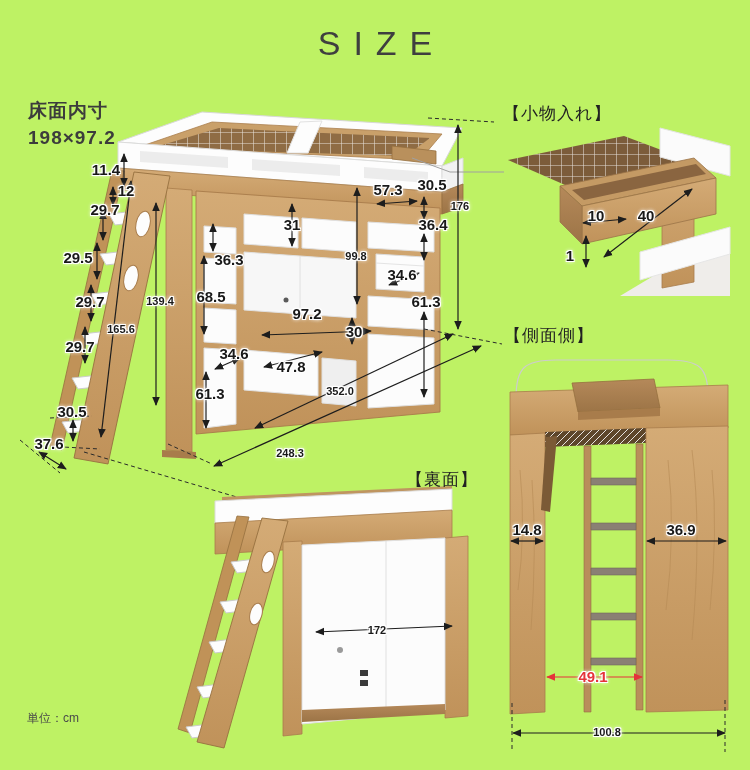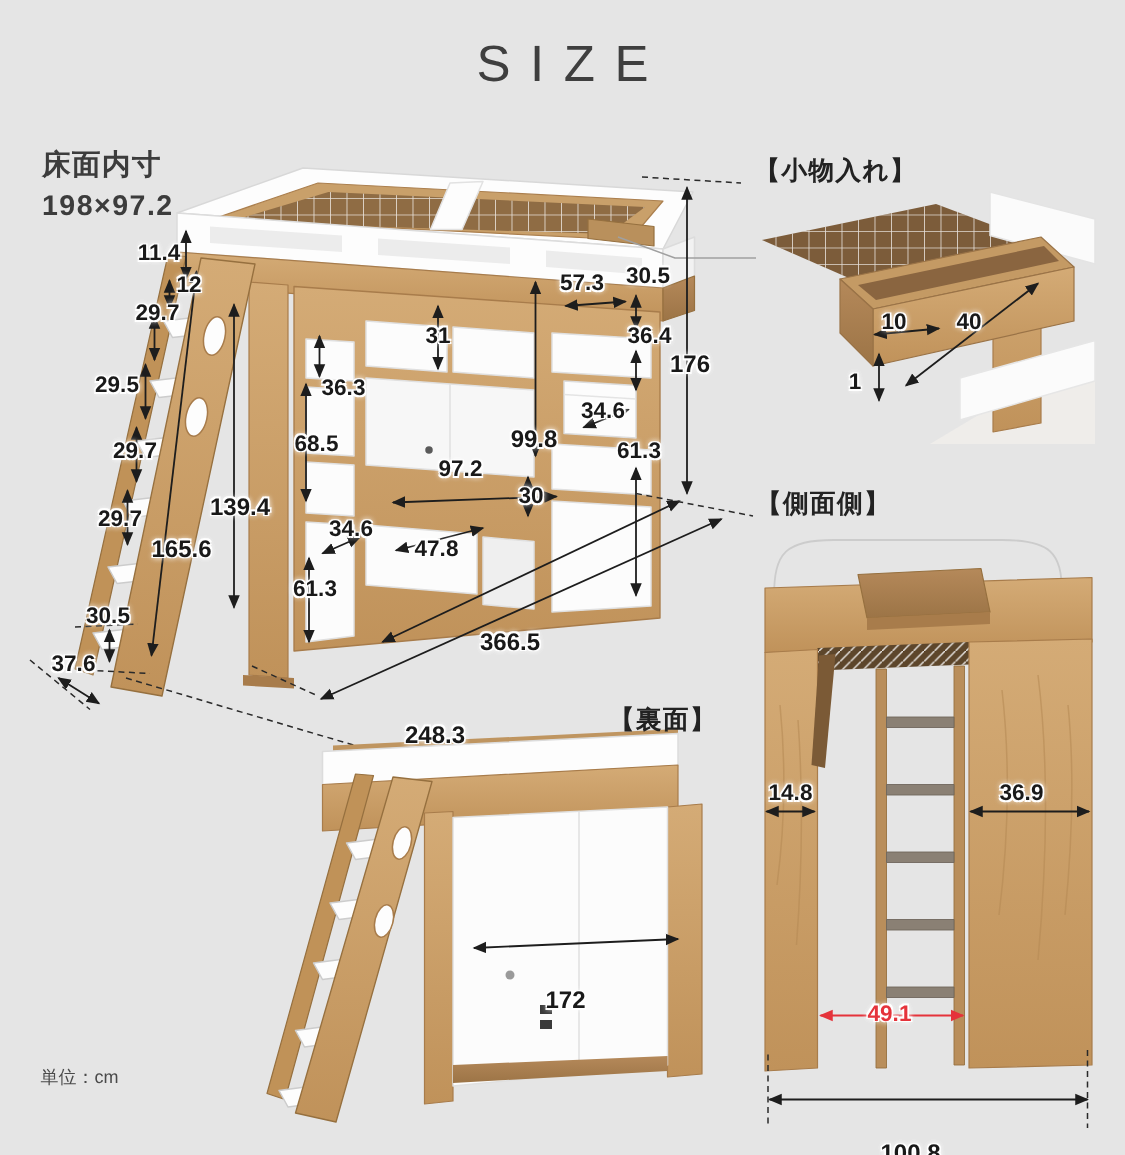--- a/index.html
+++ b/index.html
@@ -1,32 +1,32 @@
 <!DOCTYPE html>
 <html style="--red: #e5333b;"><head>
 <meta charset="utf-8">
 <style>
   html,body{margin:0;padding:0;background:#fff;}
-  .stage{position:relative;width:750px;height:770px;background:#e5e5e5;overflow:hidden;
+  .stage{position:relative;width:750px;height:770px;background:#bef264;overflow:hidden;
          font-family:"Liberation Sans",sans-serif;}
   .art{position:absolute;left:0;top:0;}
   .page-title{position:absolute;left:0;top:24px;width:750px;text-align:center;
 ysis    font-family:"Liberation Serif",serif;font-size:34px;font-weight:400;color:#3f3f3f;
     letter-spacing:13px;padding-left:13px;box-sizing:border-box;}
   .area-label{position:absolute;left:28px;top:98px;font-size:19px;font-weight:bold;
     color:#3c3c3c;line-height:1.4;letter-spacing:1px;}
-  .sec-header{position:absolute;font-size:17px;font-weight:bold;color:#222;letter-spacing:1px;}
+  .sec-header{position:absolute;font-size:17px;font-weight:normal;color:#222;letter-spacing:1px;}
   .hdr-komono{left:503px;top:102px;}
   .hdr-sokumen{left:504px;top:324px;}
   .hdr-uramen{left:406px;top:468px;}
   .unit-label{position:absolute;left:27px;top:710px;font-size:12px;color:#4a4a4a;}
   .dim{position:absolute;transform:translate(-50%,-50%);font-size:15px;font-weight:bold;
     color:#191919;white-space:nowrap;letter-spacing:0px;
     text-shadow:-1px -1px 0 #fff,1px -1px 0 #fff,-1px 1px 0 #fff,1px 1px 0 #fff,0 0 4px #fff,0 0 4px #fff;}
-  .dim.big{font-size:16px;margin-top:38px;}
+  .dim.big{font-size:11px;}
   .dim.red{color:var(--red,#e5333b);text-align:center;}
 </style>
 </head>
 <body>
 
 <div class="stage">
 
 <svg class="art" width="750" height="770" viewBox="0 0 750 770">
   <defs>
     <marker id="ae" viewBox="0 0 10 10" refX="8.5" refY="5" markerWidth="8" markerHeight="8" orient="auto-start-reverse">
@@ -255,21 +255,21 @@
 <span class="dim big" style="left:356px;top:256px">99.8</span>
 <span class="dim" style="left:307px;top:313px">97.2</span>
 <span class="dim" style="left:291px;top:366px">47.8</span>
 <span class="dim" style="left:354px;top:331px">30</span>
 <span class="dim" style="left:388px;top:189px">57.3</span>
 <span class="dim" style="left:432px;top:184px">30.5</span>
 <span class="dim" style="left:433px;top:224px">36.4</span>
 <span class="dim" style="left:402px;top:274px">34.6</span>
 <span class="dim" style="left:426px;top:301px">61.3</span>
 <span class="dim big" style="left:460px;top:206px">176</span>
-<span class="dim big" style="left:340px;top:391px">366.5</span>
+<span class="dim big" style="left:340px;top:391px">352.0</span>
 <span class="dim big" style="left:290px;top:453px">248.3</span>
 
 <span class="dim" style="left:596px;top:215px">10</span>
 <span class="dim" style="left:646px;top:215px">40</span>
 <span class="dim" style="left:570px;top:255px">1</span>
 
 <span class="dim" style="left:527px;top:529px">14.8</span>
 <span class="dim" style="left:681px;top:529px">36.9</span>
 <span class="dim red" style="left:593px;top:676px">49.1</span>
 <span class="dim big" style="left:607px;top:732px">100.8</span>

